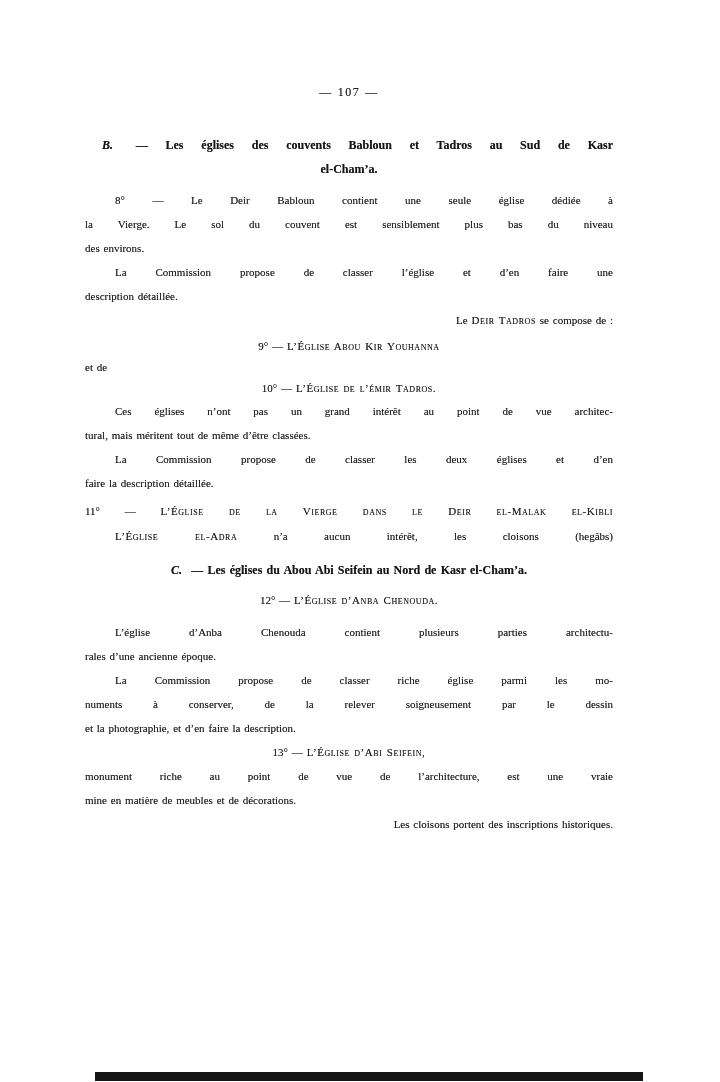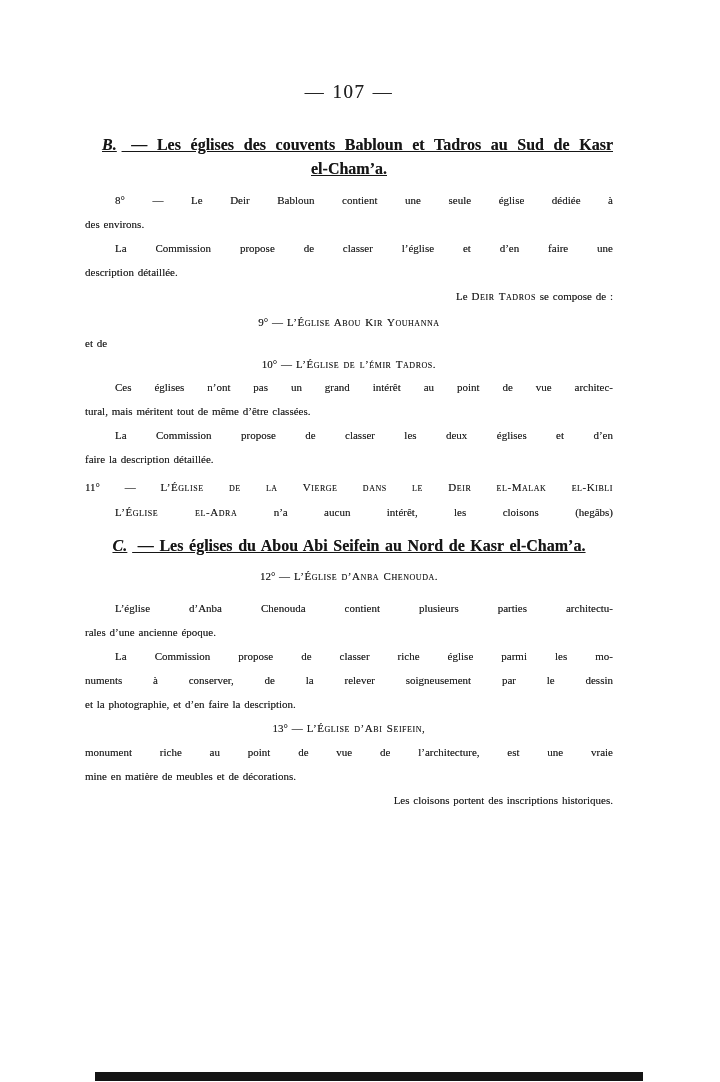--- a/index.html
+++ b/index.html
@@ -24,30 +24,29 @@
     white-space: nowrap;
     word-spacing: 0.1em;
     text-align: left;
     text-shadow: 0 0 0.4px rgba(20,20,20,0.55);
   }
   .line.f { text-align: justify; text-align-last: justify; }
   .line.c { text-align: center; white-space: normal; }
   .line.i { text-indent: 30px; text-align: right; }
   .line.pad { padding-left: 17px; }
   .t-pagenum .line {
-    font-size: 19px;
+    font-size: 12px;
     line-height: 22px;
     letter-spacing: 1.5px;
     word-spacing: 0.05em;
   }
   .t-heading .line {
     font-weight: bold;
-    font-size: 16px;
+    font-size: 12px;
     color: #161616;
-    text-decoration: underline;
   }
   .t-tight .line { line-height: 21px; }
   .r-n { font-style: normal; }
   .r-sc { font-variant: small-caps; letter-spacing: 0.05em; }
   .r-b { font-weight: bold; }
   .r-bi { font-weight: bold; font-style: italic; padding-right: 5px; }
   
   [data-name="page-number"]            { margin-top: 81px; }
   [data-name="heading-b"]              { margin-top: 30px; }
   [data-name="para-babloun"]           { margin-top: 7px; }
@@ -73,20 +72,21 @@
   <div class="col" data-name="text-column">
       <div class="blk t-pagenum" data-name="page-number">
         <div class="line c" data-name="page-number-line-1"><span class="r-n" data-name="page-number-run-1-1">— 107 —</span></div>
       </div>
       <div class="blk t-heading" data-name="heading-b">
         <div class="line f pad" data-name="heading-b-line-1"><span class="r-bi" data-name="heading-b-run-1-1">B.</span><span class="r-b" data-name="heading-b-run-1-2"> — Les églises des couvents Babloun et Tadros au Sud de Kasr</span></div>
         <div class="line c" data-name="heading-b-line-2"><span class="r-b" data-name="heading-b-run-2-1">el-Cham’a.</span></div>
       </div>
       <div class="blk t-para" data-name="para-babloun">
         <div class="line f i" data-name="para-babloun-line-1"><span class="r-n" data-name="para-babloun-run-1-1">8° — Le Deir Babloun contient une seule église dédiée à</span></div>
+        <div class="line f" data-name="para-babloun-line-2"><span class="r-n" data-name="para-babloun-run-2-1">la Vierge. Le sol du couvent est sensiblement plus bas du niveau</span></div>
         <div class="line" data-name="para-babloun-line-3"><span class="r-n" data-name="para-babloun-run-3-1">des environs.</span></div>
       </div>
       <div class="blk t-para" data-name="para-commission-babloun">
         <div class="line f i" data-name="para-commission-babloun-line-1"><span class="r-n" data-name="para-commission-babloun-run-1-1">La Commission propose de classer l’église et d’en faire une</span></div>
         <div class="line" data-name="para-commission-babloun-line-2"><span class="r-n" data-name="para-commission-babloun-run-2-1">description détaillée.</span></div>
       </div>
       <div class="blk t-para" data-name="para-deir-tadros">
         <div class="line i" data-name="para-deir-tadros-line-1"><span class="r-n" data-name="para-deir-tadros-run-1-1">Le </span><span class="r-sc" data-name="para-deir-tadros-run-1-2">Deir Tadros</span><span class="r-n" data-name="para-deir-tadros-run-1-3"> se compose de :</span></div>
       </div>
       <div class="blk t-tight" data-name="line-eglise-9">

